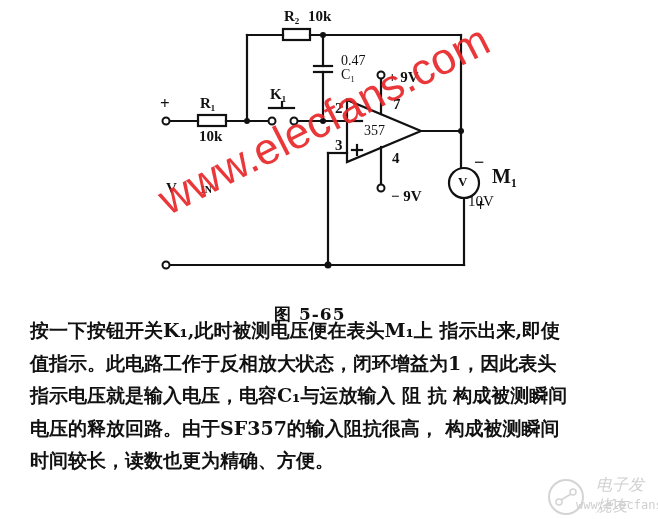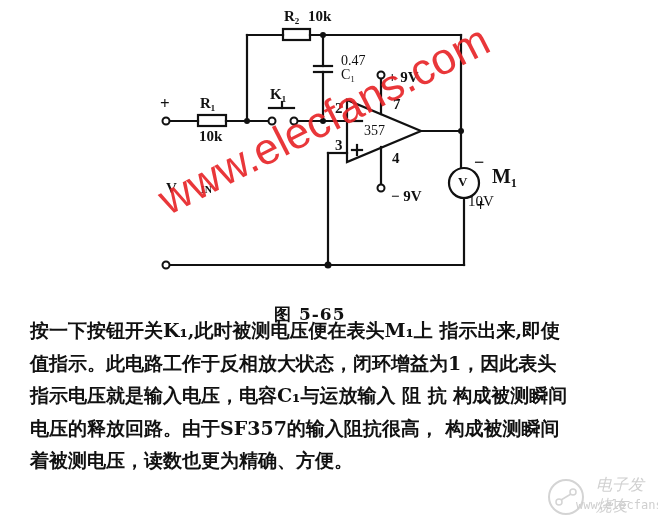--- a/index.html
+++ b/index.html
@@ -106,21 +106,21 @@
 
   <div class="watermark">www.elecfans.com</div>
   <div class="caption">图 5-65</div>
 </div>
 
 <div class="desc">
   <p>按一下按钮开关K₁,此时被测电压便在表头M₁上 指示出来,即使</p>
   <p>值指示。此电路工作于反相放大状态，闭环增益为1，因此表头</p>
   <p>指示电压就是输入电压，电容C₁与运放输入 阻 抗 构成被测瞬间</p>
   <p>电压的释放回路。由于SF357的输入阻抗很高， 构成被测瞬间</p>
-  <p>着被测电压，读数也更为精确、方便。</p>
+  <p>时间较长，读数也更为精确、方便。</p>
 </div>
 
 <div class="logo">
   <svg width="40" height="40" viewBox="0 0 40 40" style="position:absolute;left:6px;top:2px;">
     <circle cx="20" cy="20" r="17" fill="none" stroke="#d4d4d4" stroke-width="2"></circle>
     <circle cx="13" cy="25" r="3" fill="none" stroke="#d4d4d4" stroke-width="1.5"></circle>
     <circle cx="27" cy="15" r="3" fill="none" stroke="#d4d4d4" stroke-width="1.5"></circle>
     <line x1="15" y1="23" x2="25" y2="17" stroke="#d4d4d4" stroke-width="1.5"></line>
   </svg>
   <div class="logo-cn">电子发烧友</div>

